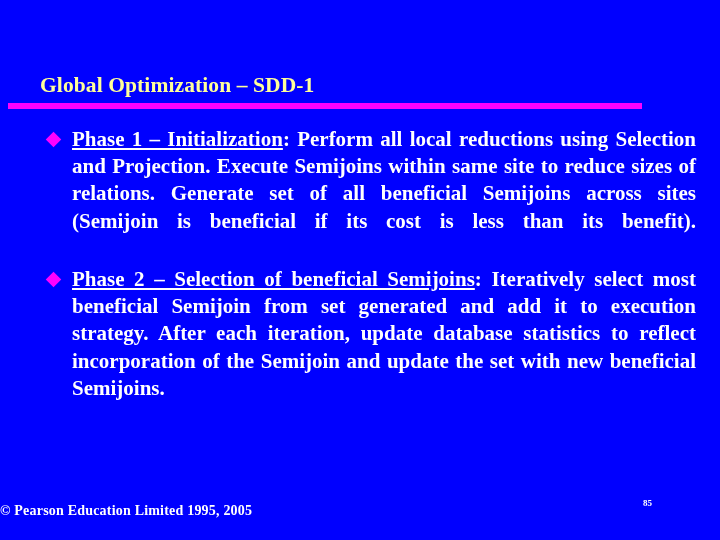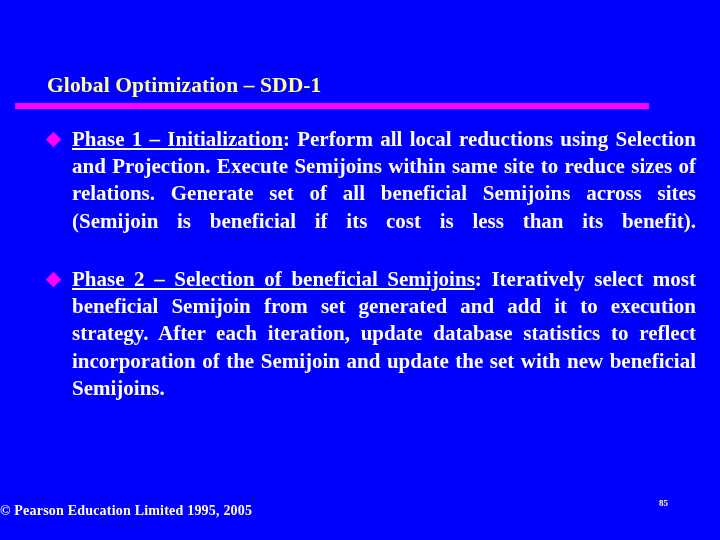--- a/index.html
+++ b/index.html
@@ -17,21 +17,21 @@
 
   #slide {
     position: absolute;
     inset: 0;
     background: #0000ff;
   }
 
   
   #title-block {
     position: absolute;
-    left: 15px;
+    left: 8px;
     top: 72px;
     width: 688px;
     height: 40px;
   }
   #slide-title {
     position: absolute;
     left: 32px;
     top: 0px;
     font-size: 21.5px;
     font-weight: bold;
@@ -105,21 +105,21 @@
     width: 692px;
     color: #ffffff;
     font-size: 14px;
     font-weight: bold;
     line-height: 14px;
     letter-spacing: 0.2px;
   }
 
   #page-number {
     position: absolute;
-    left: 659px;
+    left: 643px;
     top: 497px;
     width: 30px;
     color: #ffffff;
     font-size: 9px;
     font-weight: bold;
     line-height: 12px;
     text-align: left;
   }
 </style>
 </head>

